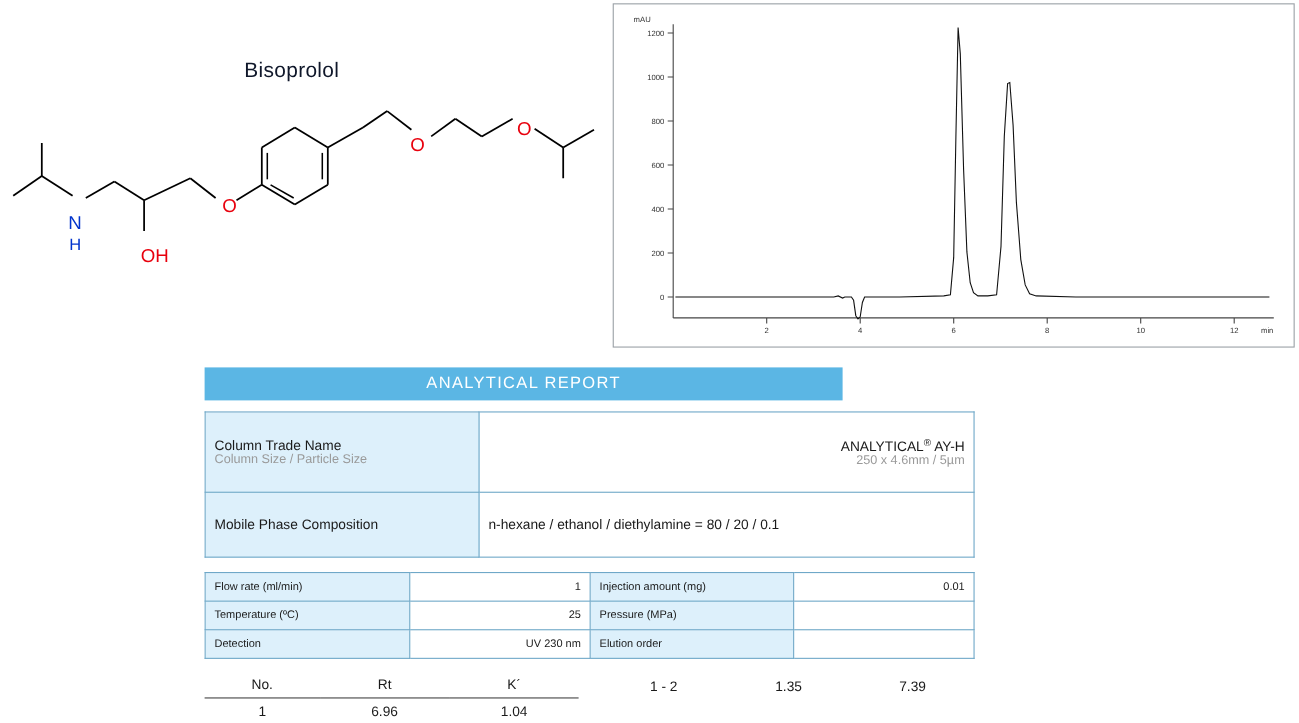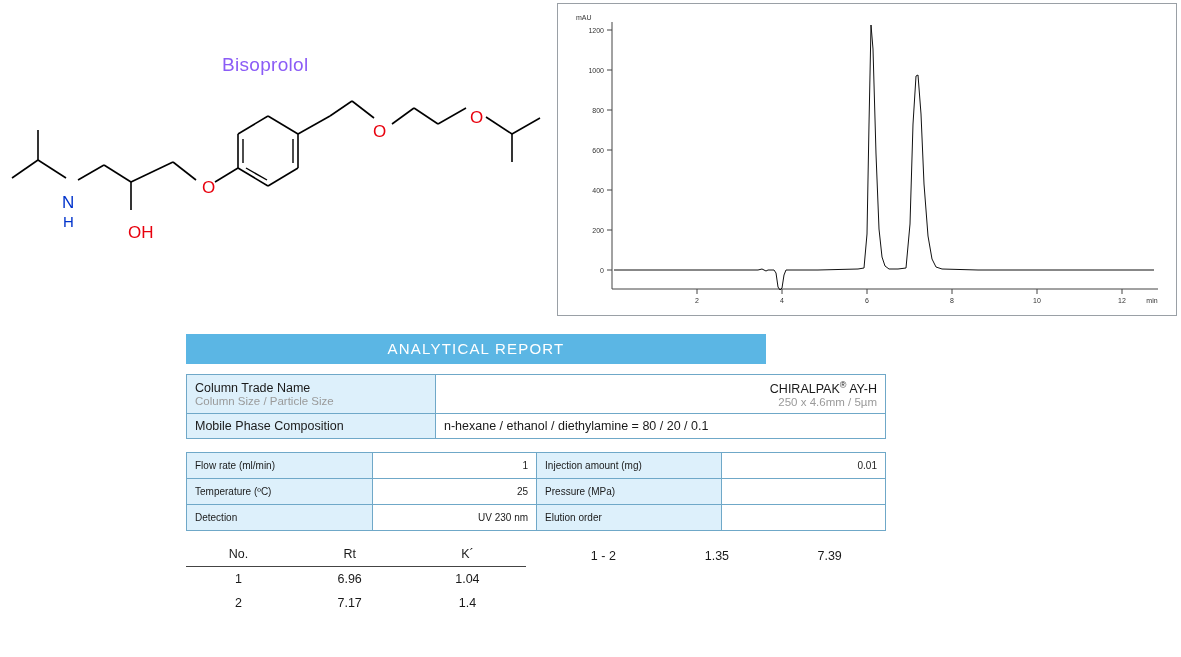--- a/index.html
+++ b/index.html
@@ -10,40 +10,40 @@
     color:#1a1a1a;
     position:relative;
     overflow:hidden;
   }
   
   #molecule-panel{
     position:absolute;left:0;top:0;width:555px;height:320px;
   }
   #molecule-title{
     position:absolute;left:222px;top:54px;
-    font-size:19px;color:#8b5cf6;letter-spacing:.3px;
+    font-size:19px;color:#0f172a;letter-spacing:.3px;
   }
   #molecule-svg{position:absolute;left:0;top:0;}
   
   #chromatogram-panel{
     position:absolute;left:557px;top:3px;width:620px;height:313px;
     border:1px solid #9aa0a6;background:#fff;box-sizing:border-box;
   }
   #chromatogram-svg{display:block;}
   
   #report{
     position:absolute;left:186px;top:334px;width:580px;
   }
   #report-header{
     background:#5bb6e4;color:#ffffff;text-align:center;
     font-size:15px;letter-spacing:1.2px;padding:6px 0 7px;
   }
   table{border-collapse:collapse;}
   .tbl-main{margin-top:10px;width:700px;}
-  .tbl-main td{border:1px solid #6fa8c8;font-size:12.5px;padding:5px 8px;vertical-align:middle;}
+  .tbl-main td{border:1px solid #6fa8c8;font-size:12.5px;padding:22px 8px;vertical-align:middle;}
   .lbl-cell{background:#ddf0fb;width:232px;color:#1a1a1a;}
   .val-cell{text-align:right;padding-right:10px;}
   .sub{color:#9a9a9a;font-size:11.5px;}
   .tbl-params{margin-top:13px;width:700px;}
   .tbl-params td{border:1px solid #6fa8c8;font-size:10px;padding:5px 8px;height:15px;}
   .p-lbl{background:#ddf0fb;width:180px;}
   .p-val{width:160px;text-align:right;}
   .tbl-results{margin-top:13px;width:700px;border:none;}
   .tbl-results td,.tbl-results th{border:none;font-size:12.5px;padding:4px 8px;}
   .res-left{width:348px;}
@@ -155,21 +155,21 @@
   <div id="report-header">ANALYTICAL REPORT</div>
 
   <table class="tbl-main">
     <tbody>
         <tr>
       <td class="lbl-cell">
         <div>Column Trade Name</div>
         <div class="sub">Column Size / Particle Size</div>
       </td>
       <td class="val-cell">
-        <div><span>CHIRALPAK</span><sup>®</sup><span> AY-H</span></div>
+        <div><span>ANALYTICAL</span><sup>®</sup><span> AY-H</span></div>
         <div class="sub">250 x 4.6mm / 5µm</div>
       </td>
     </tr>
     <tr>
       <td class="lbl-cell">Mobile Phase Composition</td>
       <td style="text-align:left">n-hexane / ethanol / diethylamine = 80 / 20 / 0.1</td>
     </tr>
   </tbody>
     </table>
 

